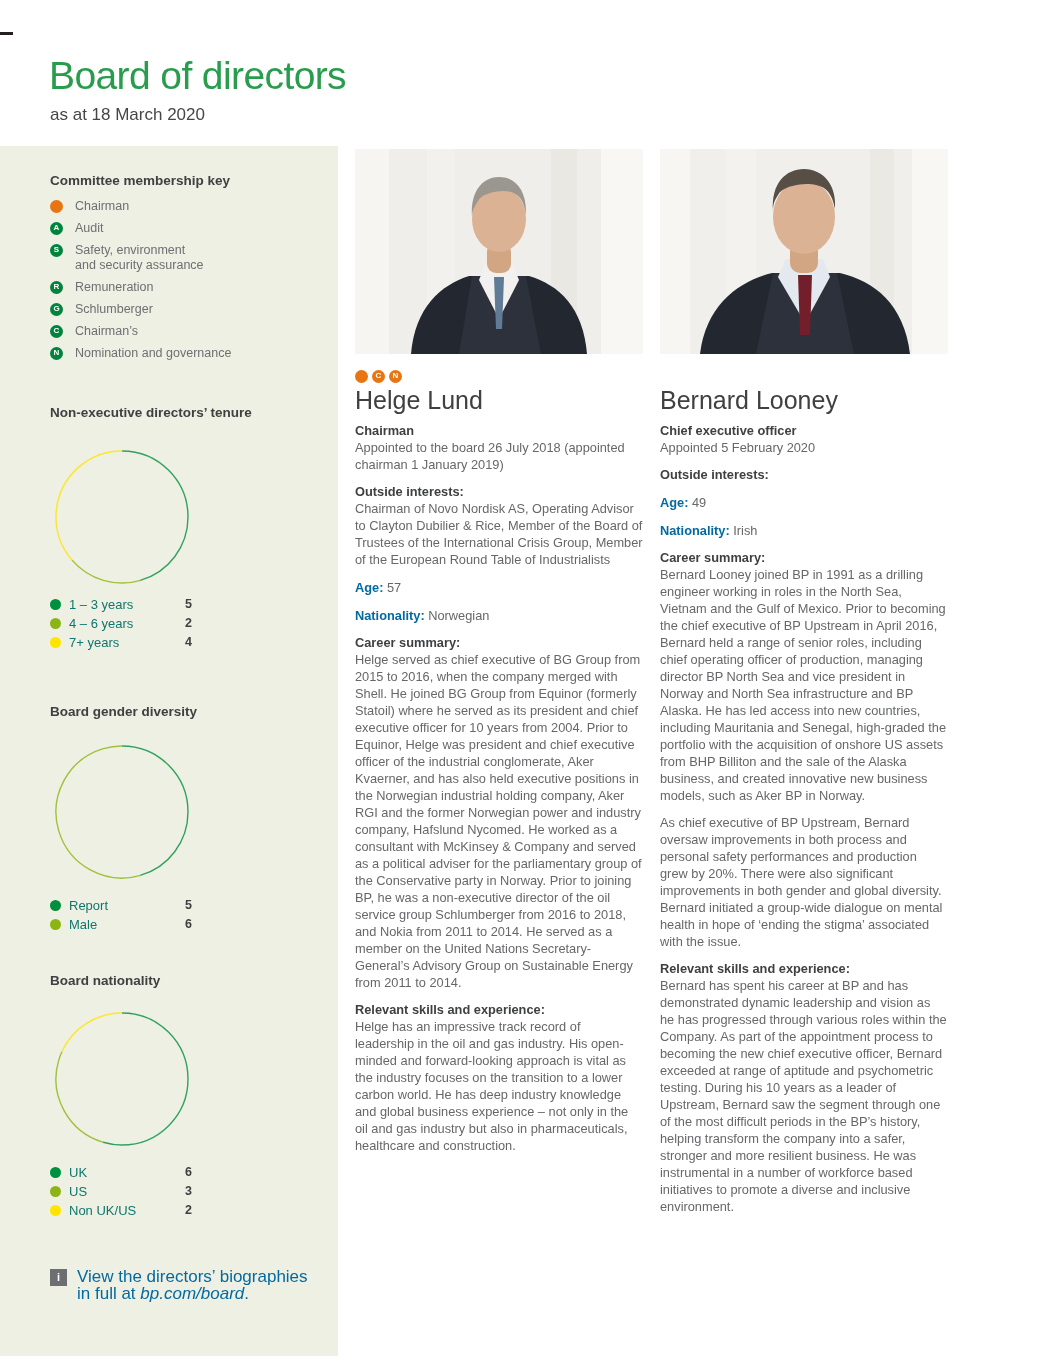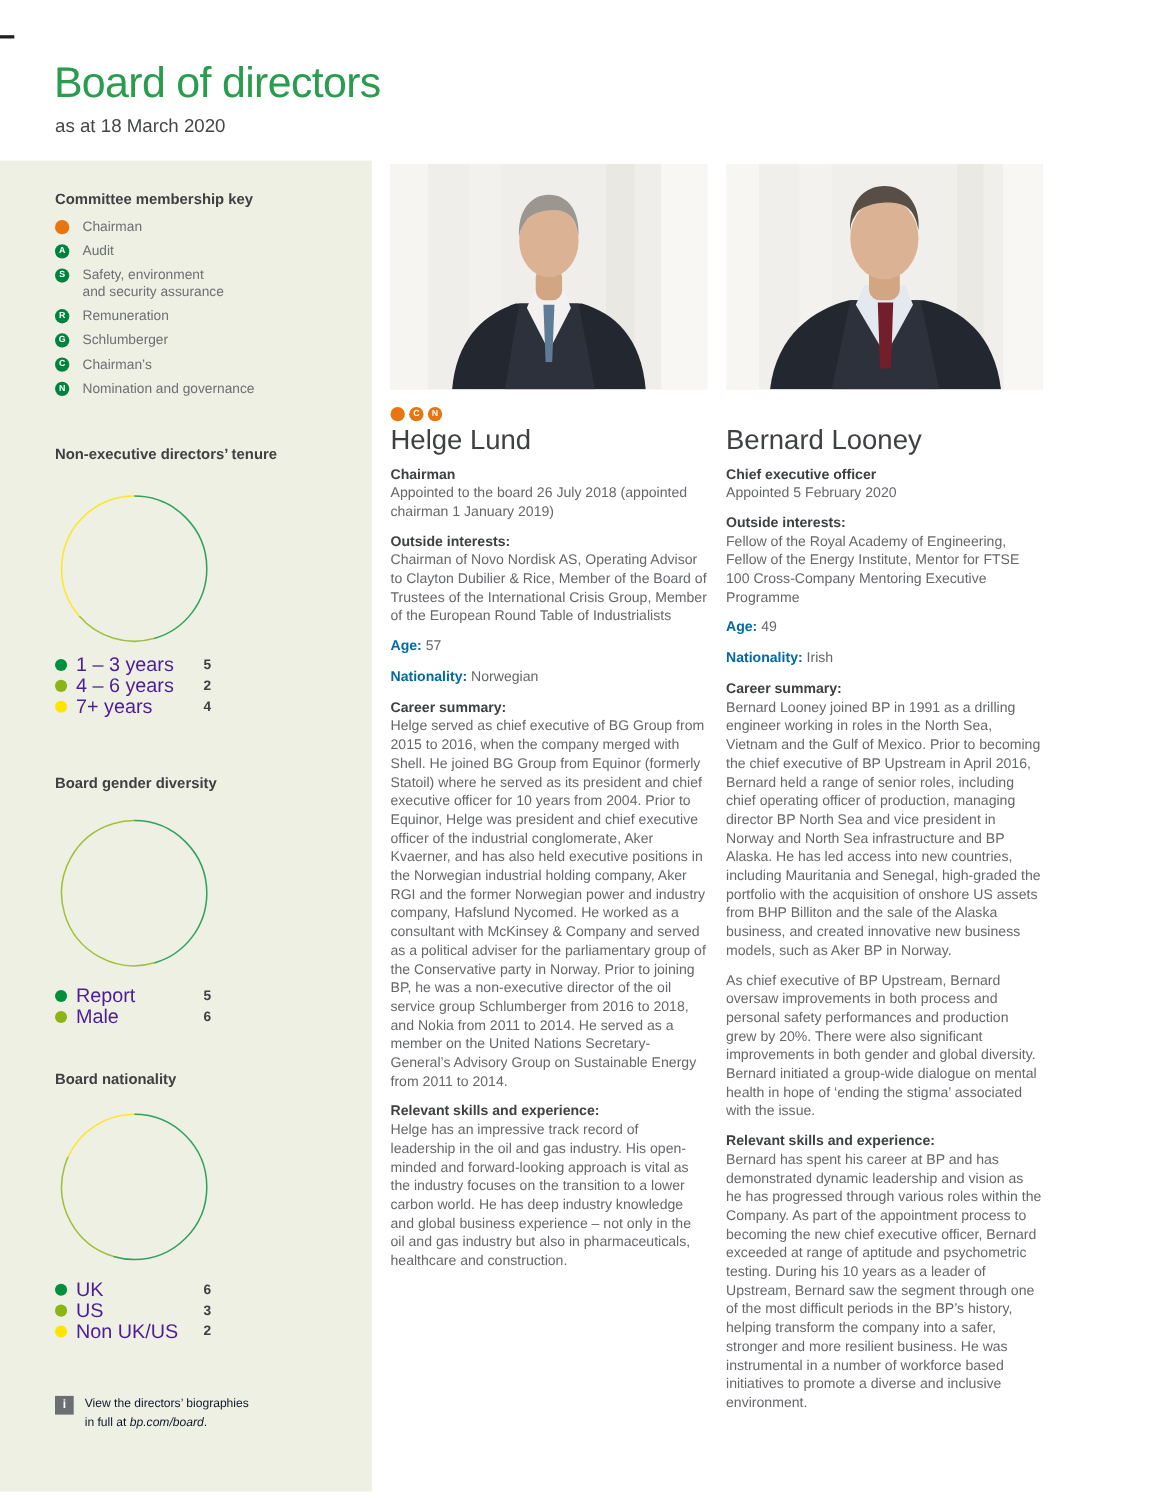--- a/index.html
+++ b/index.html
@@ -37,28 +37,28 @@
   .gender-block { margin-top:52px; }
   .nationality-block { margin-top:39px; }
   .donut { display:block; margin-left:2px; }
   .tenure-block .donut { margin-top:26px; }
   .gender-block .donut { margin-top:22px; }
   .nationality-block .donut { margin-top:20px; }
   .legend { margin-top:8px; }
   .gender-block .legend, .nationality-block .legend { margin-top:14px; }
   .legend-row { display:flex; align-items:center; height:19px; }
   .legend-dot { width:11px; height:11px; border-radius:50%; flex:none; margin-right:8px; }
-  .legend-label { width:116px; font-size:18px; color:#4c1d95; }
+  .legend-label { width:116px; font-size:13px; color:#0f766e; }
   .legend-value { font-size:12.5px; font-weight:700; color:#3f4042; }
 
   .info-note { display:flex; gap:10px; margin-top:48px; }
   .info-icon { width:17px; height:17px; flex:none; background:#6d6e71; color:#fff;
                display:flex; align-items:center; justify-content:center;
                font-size:11px; font-weight:700; font-style:normal; margin-top:1px; }
-  .info-text { font-size:11px; color:#0f172a; line-height:17px; }
+  .info-text { font-size:17px; color:#0369a1; line-height:17px; }
   .info-link { font-style:italic; }
 
   
   .content { padding-left:17px; padding-top:3px; display:flex; gap:17px; }
   .col { width:288px; flex:none; }
   .photo { height:205px; overflow:hidden; background:#f0eeea; }
   .photo svg { display:block; width:100%; height:100%; }
   .badges { height:13px; margin-top:16px; display:flex; gap:4px; align-items:center; }
   .badge { width:13px; height:13px; border-radius:50%; background:#e87511; color:#fff;
            font-size:8px; font-weight:700; display:flex; align-items:center; justify-content:center; line-height:1; }
@@ -284,21 +284,20 @@
       <div class="badges"></div>
       <h2 class="director-name">Bernard Looney</h2>
 
       <div class="sec">
         <div class="sec-label">Chief executive officer</div>
         <div class="sec-text">Appointed 5 February 2020</div>
       </div>
 
       <div class="sec">
         <div class="sec-label">Outside interests:</div>
-        <div class="sec-text">Fellow of the Royal Academy of Engineering, Fellow of the Energy Institute, Mentor for FTSE 100 Cross-Company Mentoring Executive Programme</div>
       </div>
 
       <div class="sec">
         <span class="sec-text"><span class="inline-label">Age:</span> <span>49</span></span>
       </div>
 
       <div class="sec">
         <span class="sec-text"><span class="inline-label">Nationality:</span> <span>Irish</span></span>
       </div>
 

